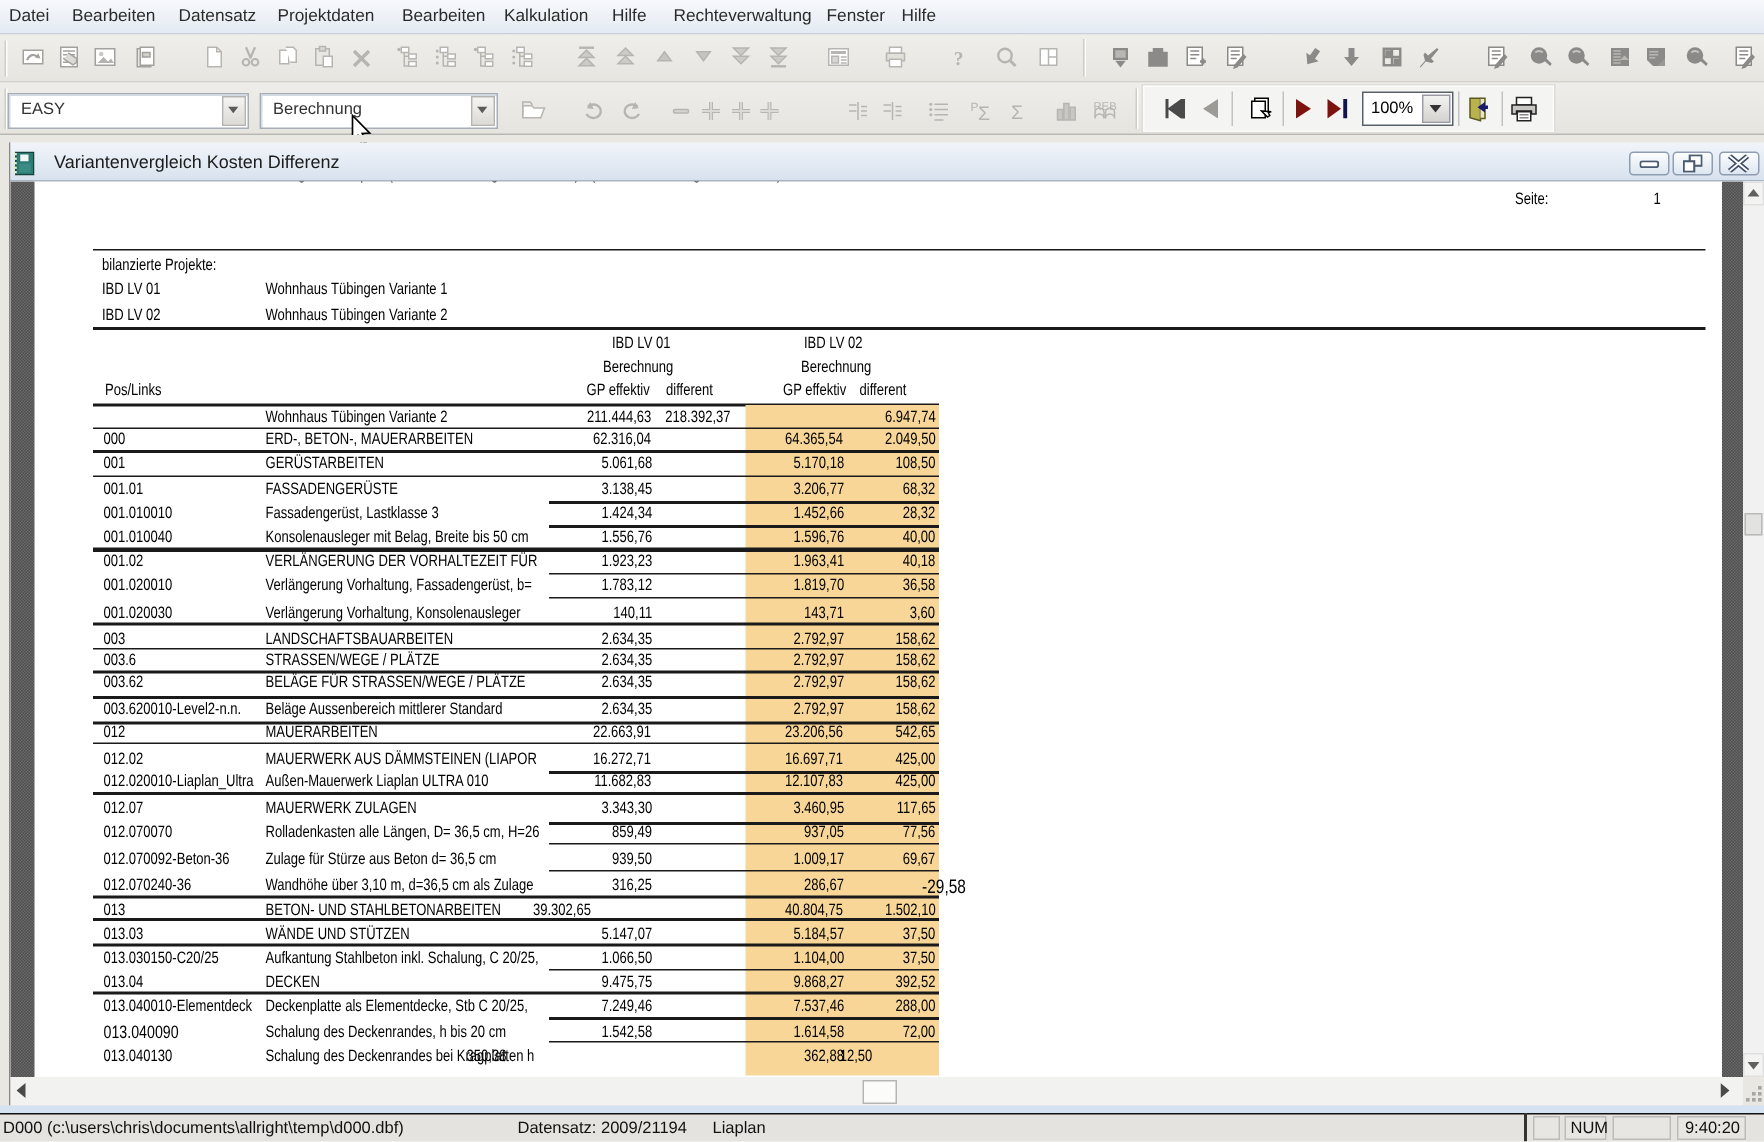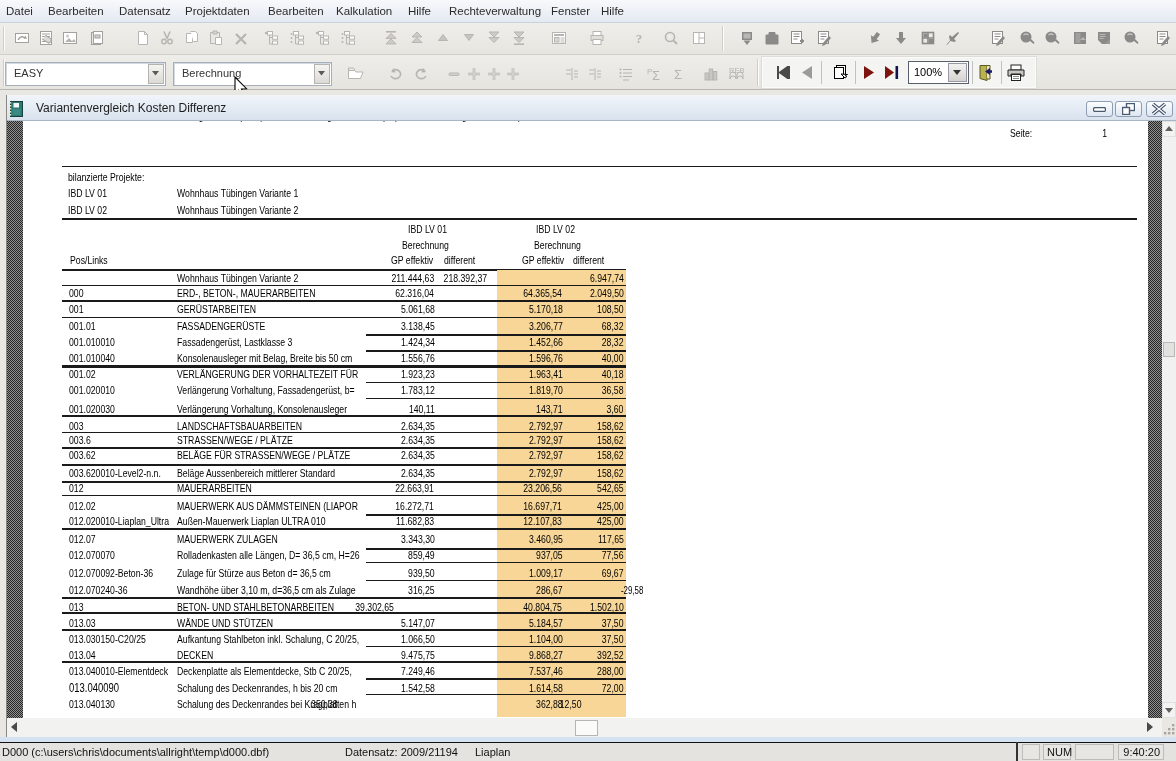--- a/index.html
+++ b/index.html
@@ -495,21 +495,21 @@
 <div style="position:absolute;left:46px;top:446.1px;font-size:11px;line-height:13px;color:#000;white-space:pre"><span style="display:inline-block;transform:scaleX(0.79);transform-origin:0 0;white-space:pre">012.070092-Beton-36</span></div>
 <div style="position:absolute;left:154px;top:446.1px;font-size:11px;line-height:13px;color:#000;white-space:pre"><span style="display:inline-block;transform:scaleX(0.79);transform-origin:0 0;white-space:pre">Zulage für Stürze aus Beton d= 36,5 cm</span></div>
 <div style="position:absolute;left:281.4px;top:446.1px;width:130px;text-align:right;font-size:11px;line-height:13px;color:#000;white-space:pre"><span style="display:inline-block;transform:scaleX(0.79);transform-origin:100% 0;white-space:pre">939,50</span></div>
 <div style="position:absolute;left:409.4px;top:446.1px;width:130px;text-align:right;font-size:11px;line-height:13px;color:#000;white-space:pre"><span style="display:inline-block;transform:scaleX(0.79);transform-origin:100% 0;white-space:pre">1.009,17</span></div>
 <div style="position:absolute;left:530.8px;top:446.1px;width:70px;text-align:right;font-size:11px;line-height:13px;color:#000;white-space:pre"><span style="display:inline-block;transform:scaleX(0.79);transform-origin:100% 0;white-space:pre">69,67</span></div>
 <div style="position:absolute;left:343px;top:458.6px;width:260px;height:1.4px;background:#1a1a1a"></div>
 <div style="position:absolute;left:46px;top:463.20000000000005px;font-size:11px;line-height:13px;color:#000;white-space:pre"><span style="display:inline-block;transform:scaleX(0.79);transform-origin:0 0;white-space:pre">012.070240-36</span></div>
 <div style="position:absolute;left:154px;top:463.20000000000005px;font-size:11px;line-height:13px;color:#000;white-space:pre"><span style="display:inline-block;transform:scaleX(0.79);transform-origin:0 0;white-space:pre">Wandhöhe über 3,10 m, d=36,5 cm als Zulage</span></div>
 <div style="position:absolute;left:281.4px;top:463.20000000000005px;width:130px;text-align:right;font-size:11px;line-height:13px;color:#000;white-space:pre"><span style="display:inline-block;transform:scaleX(0.79);transform-origin:100% 0;white-space:pre">316,25</span></div>
 <div style="position:absolute;left:409.4px;top:463.20000000000005px;width:130px;text-align:right;font-size:11px;line-height:13px;color:#000;white-space:pre"><span style="display:inline-block;transform:scaleX(0.79);transform-origin:100% 0;white-space:pre">286,67</span></div>
-<div style="position:absolute;left:530.8px;top:463.20000000000005px;width:90px;text-align:right;font-size:10px;line-height:13px;color:#000;white-space:pre"><span style="display:inline-block;transform:scaleX(0.79);transform-origin:100% 0;white-space:pre">-29,58</span></div>
+<div style="position:absolute;left:530.8px;top:463.20000000000005px;width:90px;text-align:right;font-size:13px;line-height:13px;color:#000;white-space:pre"><span style="display:inline-block;transform:scaleX(0.79);transform-origin:100% 0;white-space:pre">-29,58</span></div>
 <div style="position:absolute;left:39px;top:476.0px;width:564px;height:2.2px;background:#1a1a1a"></div>
 <div style="position:absolute;left:46px;top:480.1px;font-size:11px;line-height:13px;color:#000;white-space:pre"><span style="display:inline-block;transform:scaleX(0.79);transform-origin:0 0;white-space:pre">013</span></div>
 <div style="position:absolute;left:154px;top:480.1px;font-size:11px;line-height:13px;color:#000;white-space:pre"><span style="display:inline-block;transform:scaleX(0.79);transform-origin:0 0;white-space:pre">BETON- UND STAHLBETONARBEITEN</span></div>
 <div style="position:absolute;left:281.4px;top:480.1px;width:130px;text-align:center;font-size:11px;line-height:13px;color:#000;white-space:pre"><span style="display:inline-block;transform:scaleX(0.79);transform-origin:100% 0;white-space:pre">39.302,65</span></div>
 <div style="position:absolute;left:409.4px;top:480.1px;width:130px;text-align:right;font-size:11px;line-height:13px;color:#000;white-space:pre"><span style="display:inline-block;transform:scaleX(0.79);transform-origin:100% 0;white-space:pre">40.804,75</span></div>
 <div style="position:absolute;left:530.8px;top:480.1px;width:70px;text-align:right;font-size:11px;line-height:13px;color:#000;white-space:pre"><span style="display:inline-block;transform:scaleX(0.79);transform-origin:100% 0;white-space:pre">1.502,10</span></div>
 <div style="position:absolute;left:39px;top:491.20000000000005px;width:564px;height:1.4px;background:#1a1a1a"></div>
 <div style="position:absolute;left:46px;top:495.70000000000005px;font-size:11px;line-height:13px;color:#000;white-space:pre"><span style="display:inline-block;transform:scaleX(0.79);transform-origin:0 0;white-space:pre">013.03</span></div>
 <div style="position:absolute;left:154px;top:495.70000000000005px;font-size:11px;line-height:13px;color:#000;white-space:pre"><span style="display:inline-block;transform:scaleX(0.79);transform-origin:0 0;white-space:pre">WÄNDE UND STÜTZEN</span></div>
 <div style="position:absolute;left:281.4px;top:495.70000000000005px;width:130px;text-align:right;font-size:11px;line-height:13px;color:#000;white-space:pre"><span style="display:inline-block;transform:scaleX(0.79);transform-origin:100% 0;white-space:pre">5.147,07</span></div>

